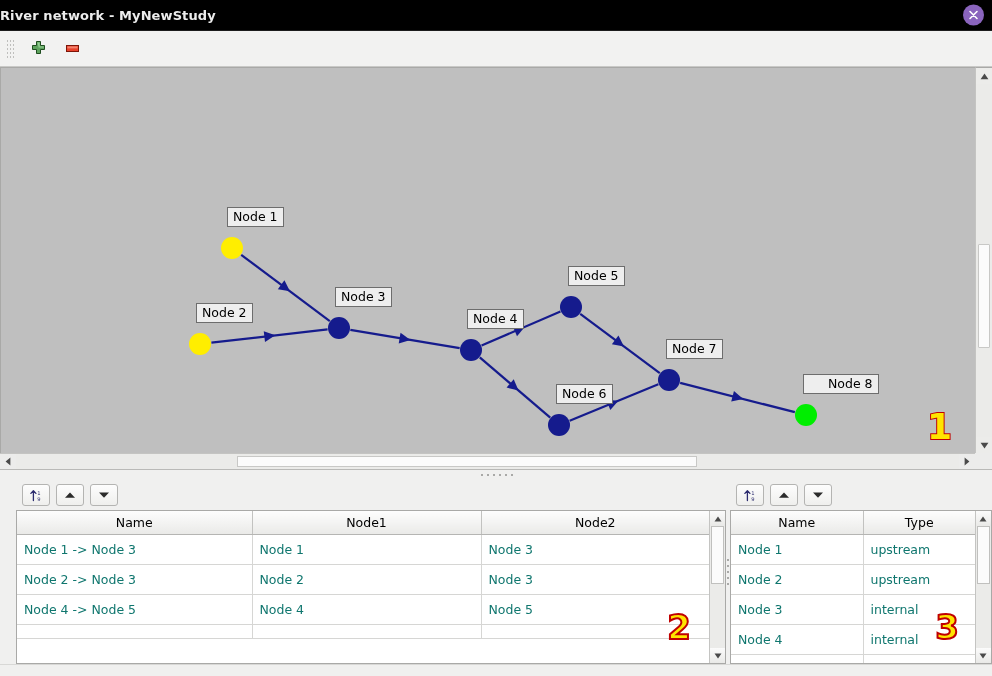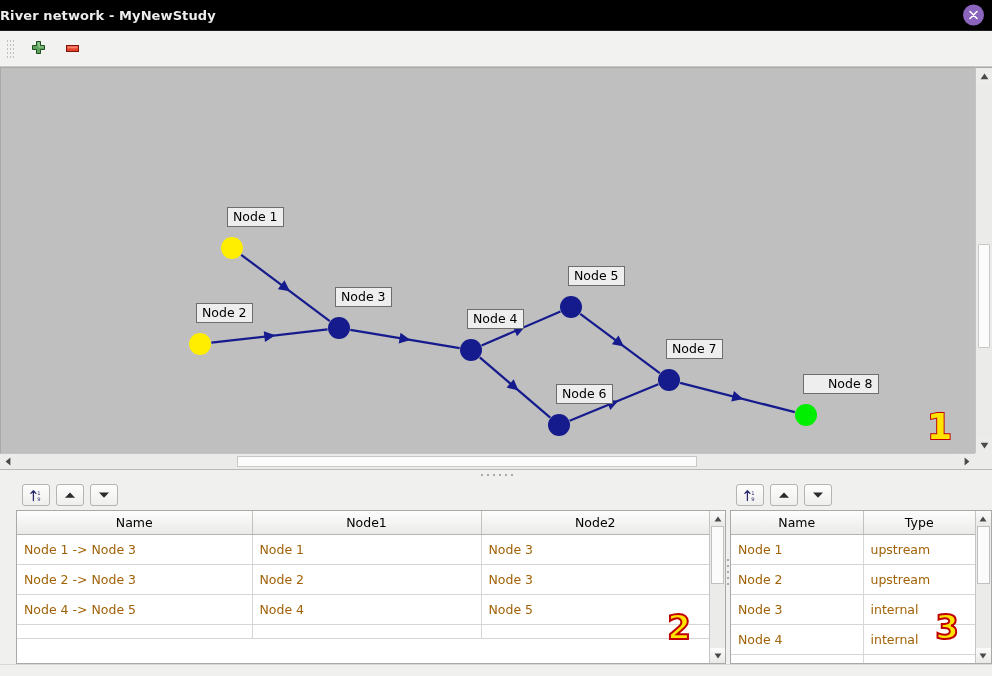--- a/index.html
+++ b/index.html
@@ -237,21 +237,21 @@
     text-align: center;
     user-select: none;
     cursor: pointer;
   }
   thead th:last-child { border-right: none; }
   tbody td {
     height: 30px;
     border-right: 1px solid #d6d6d4;
     border-bottom: 1px solid #d6d6d4;
     padding: 0 7px;
-    color: #a16207;
+    color: #0f766e;
     white-space: nowrap;
     overflow: hidden;
     text-overflow: ellipsis;
     background: #fff;
     cursor: default;
   }
   tbody td:last-child { border-right: none; }
   tbody tr.filler td { height: 14px; }
 
   .tbl-vscroll {

